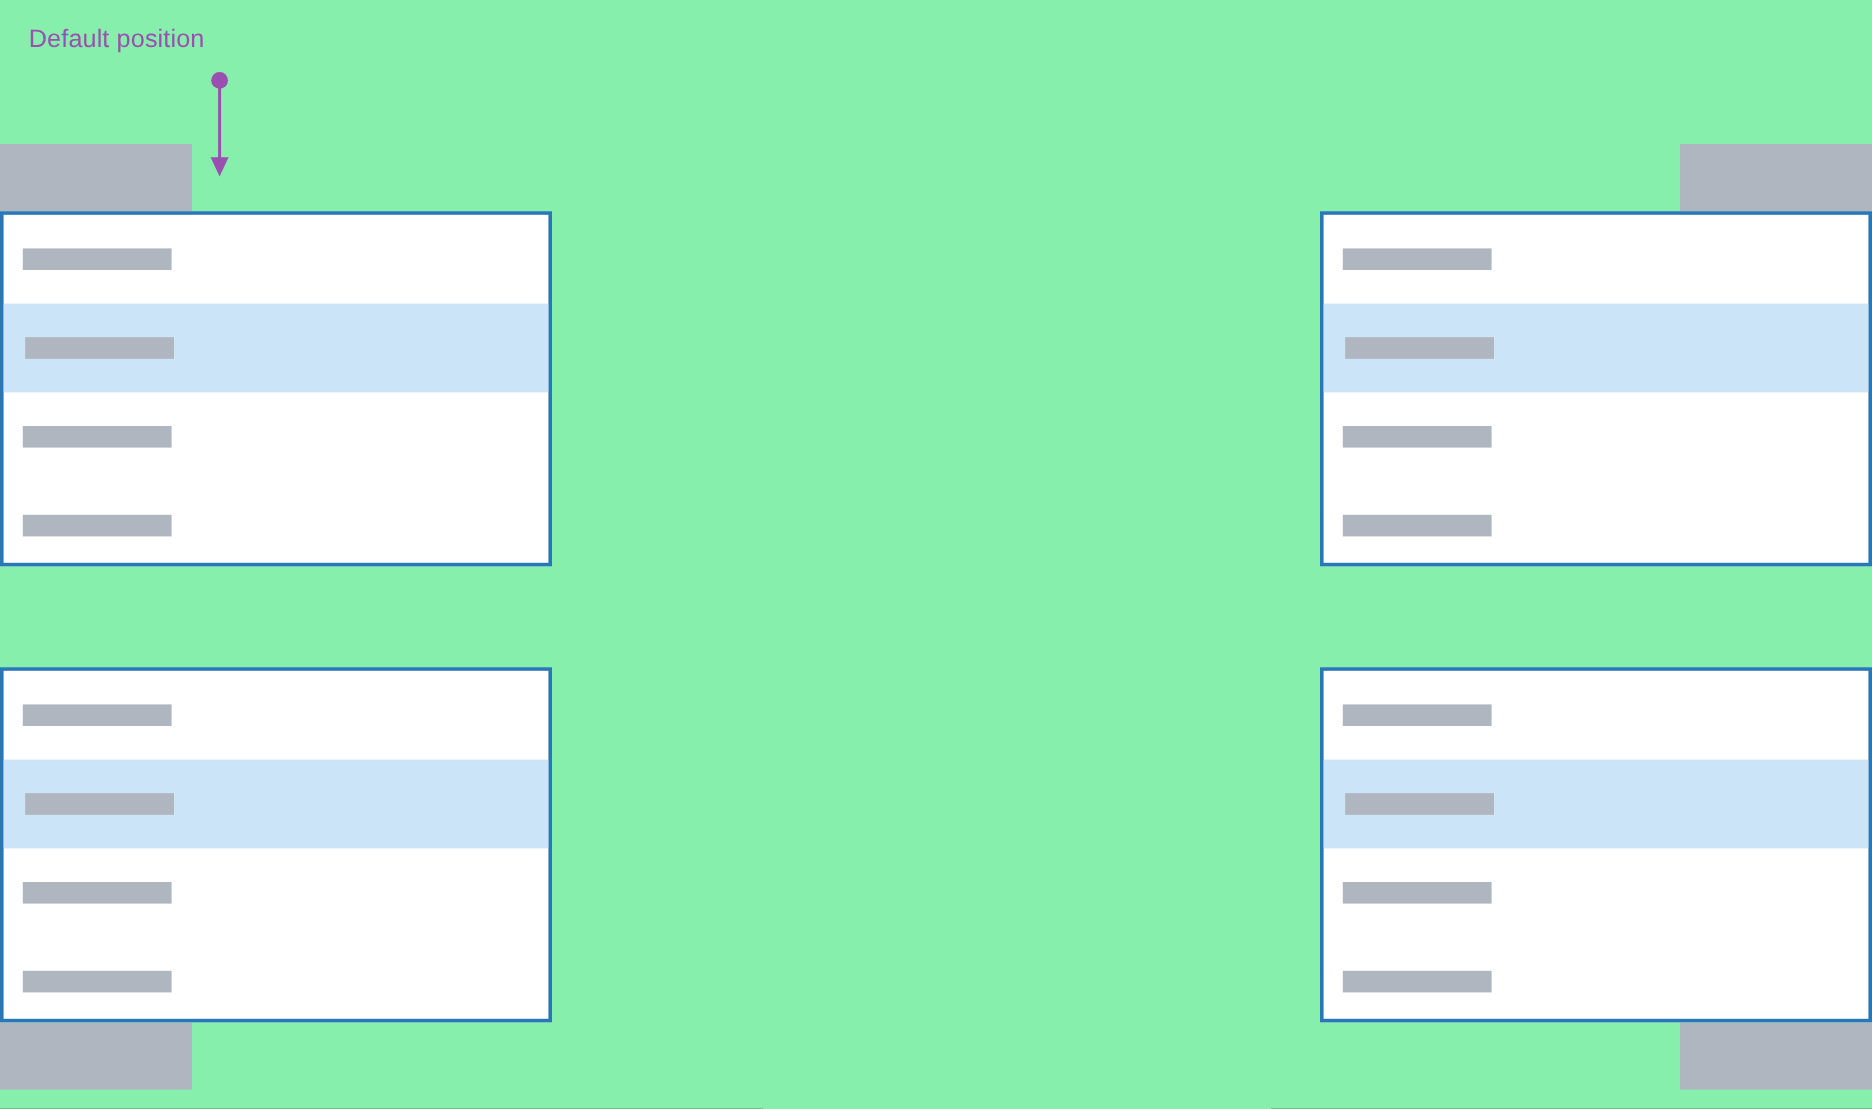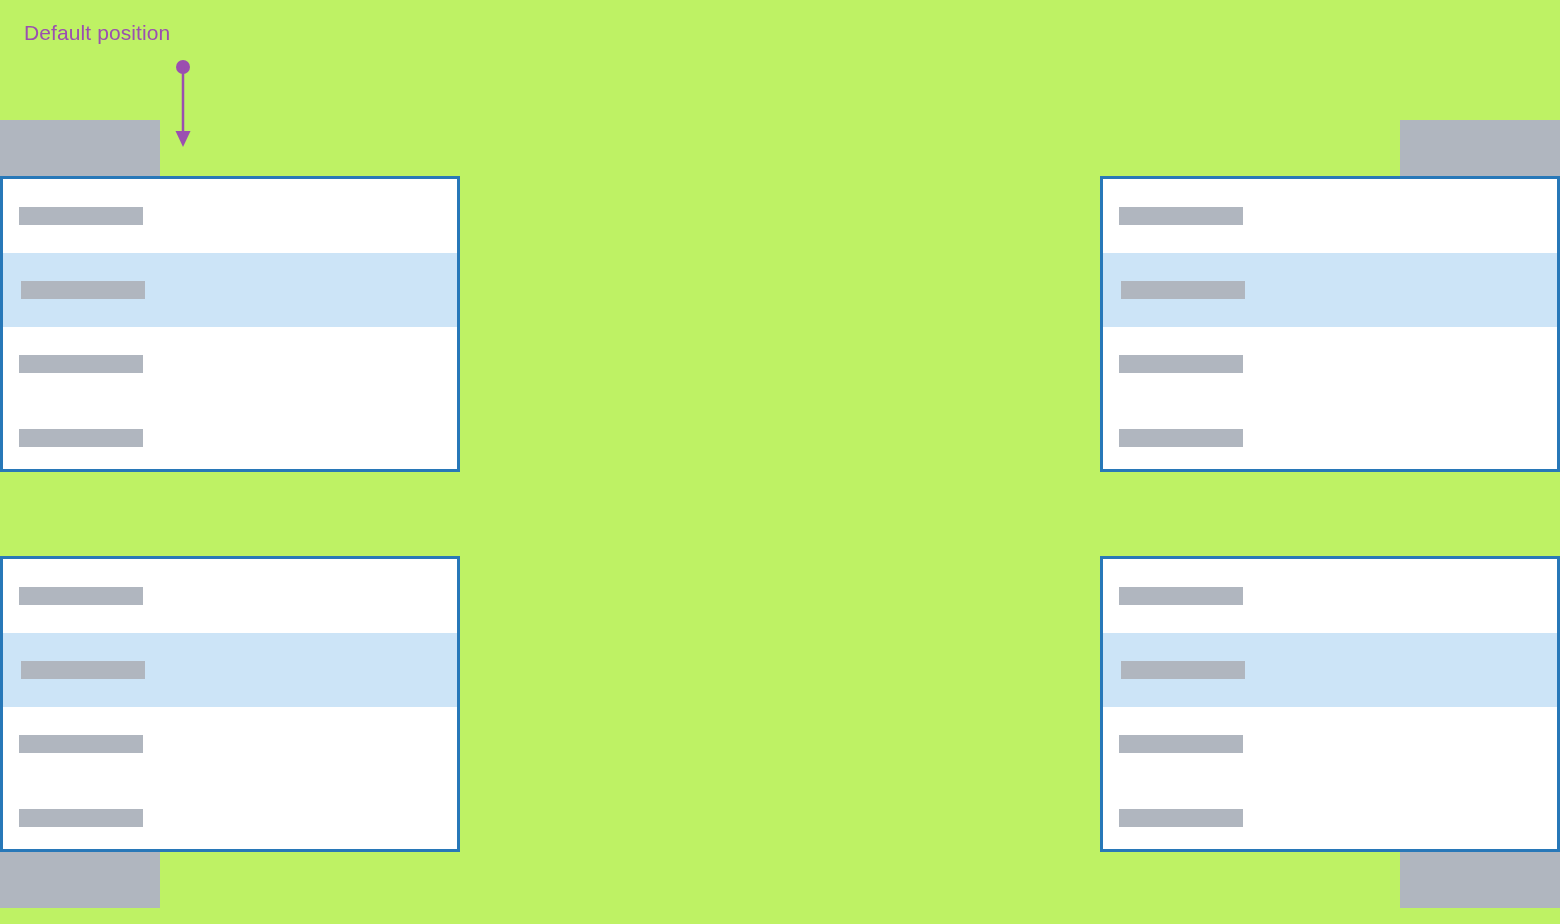--- a/index.html
+++ b/index.html
@@ -14,21 +14,21 @@
     overflow: hidden;
     font-family: "Liberation Sans", sans-serif;
   }
 
   .stage {
     position: absolute;
     left: 0;
     top: 0;
     width: 1560px;
     height: 924px;
-    background: #bef264;
+    background: #86efac;
   }
 
   
   .annotation-label {
     position: absolute;
     left: 24px;
     top: 19px;
     font-size: 21px;
     line-height: 28px;
     color: #9b4fb0;

